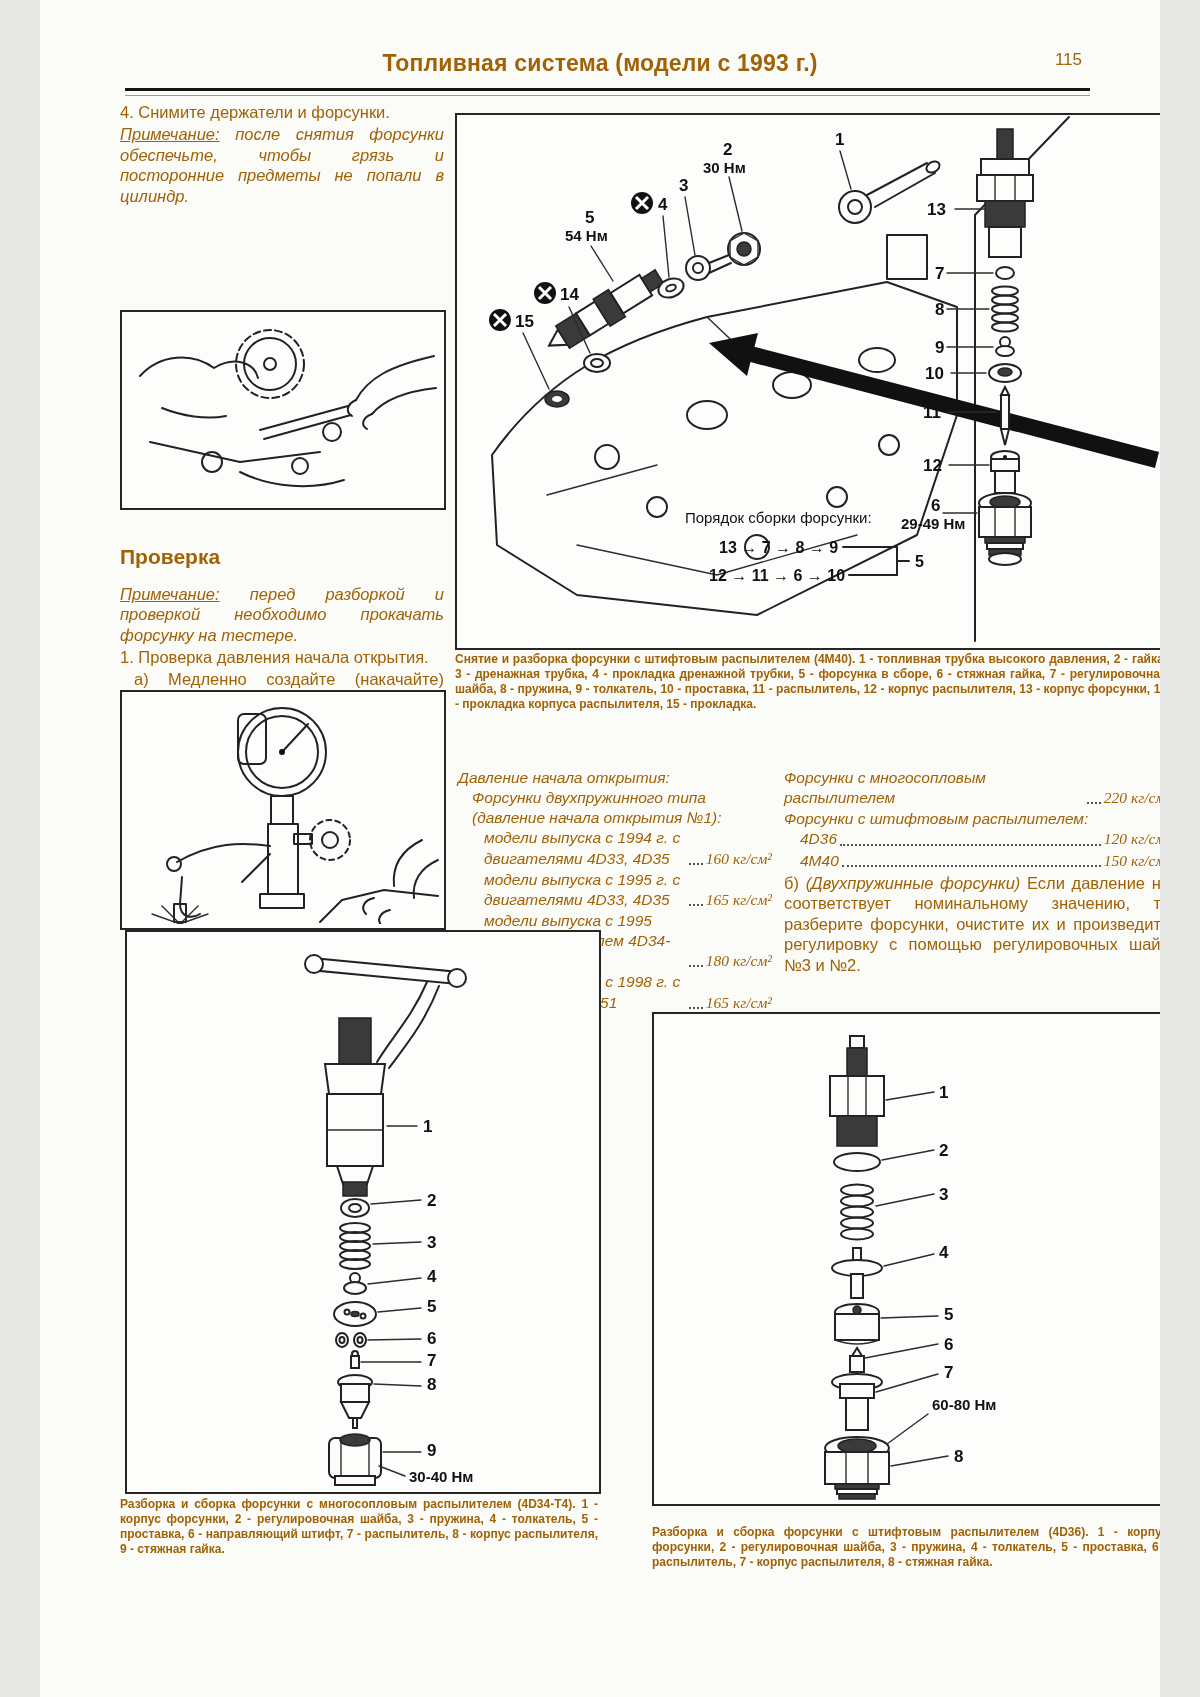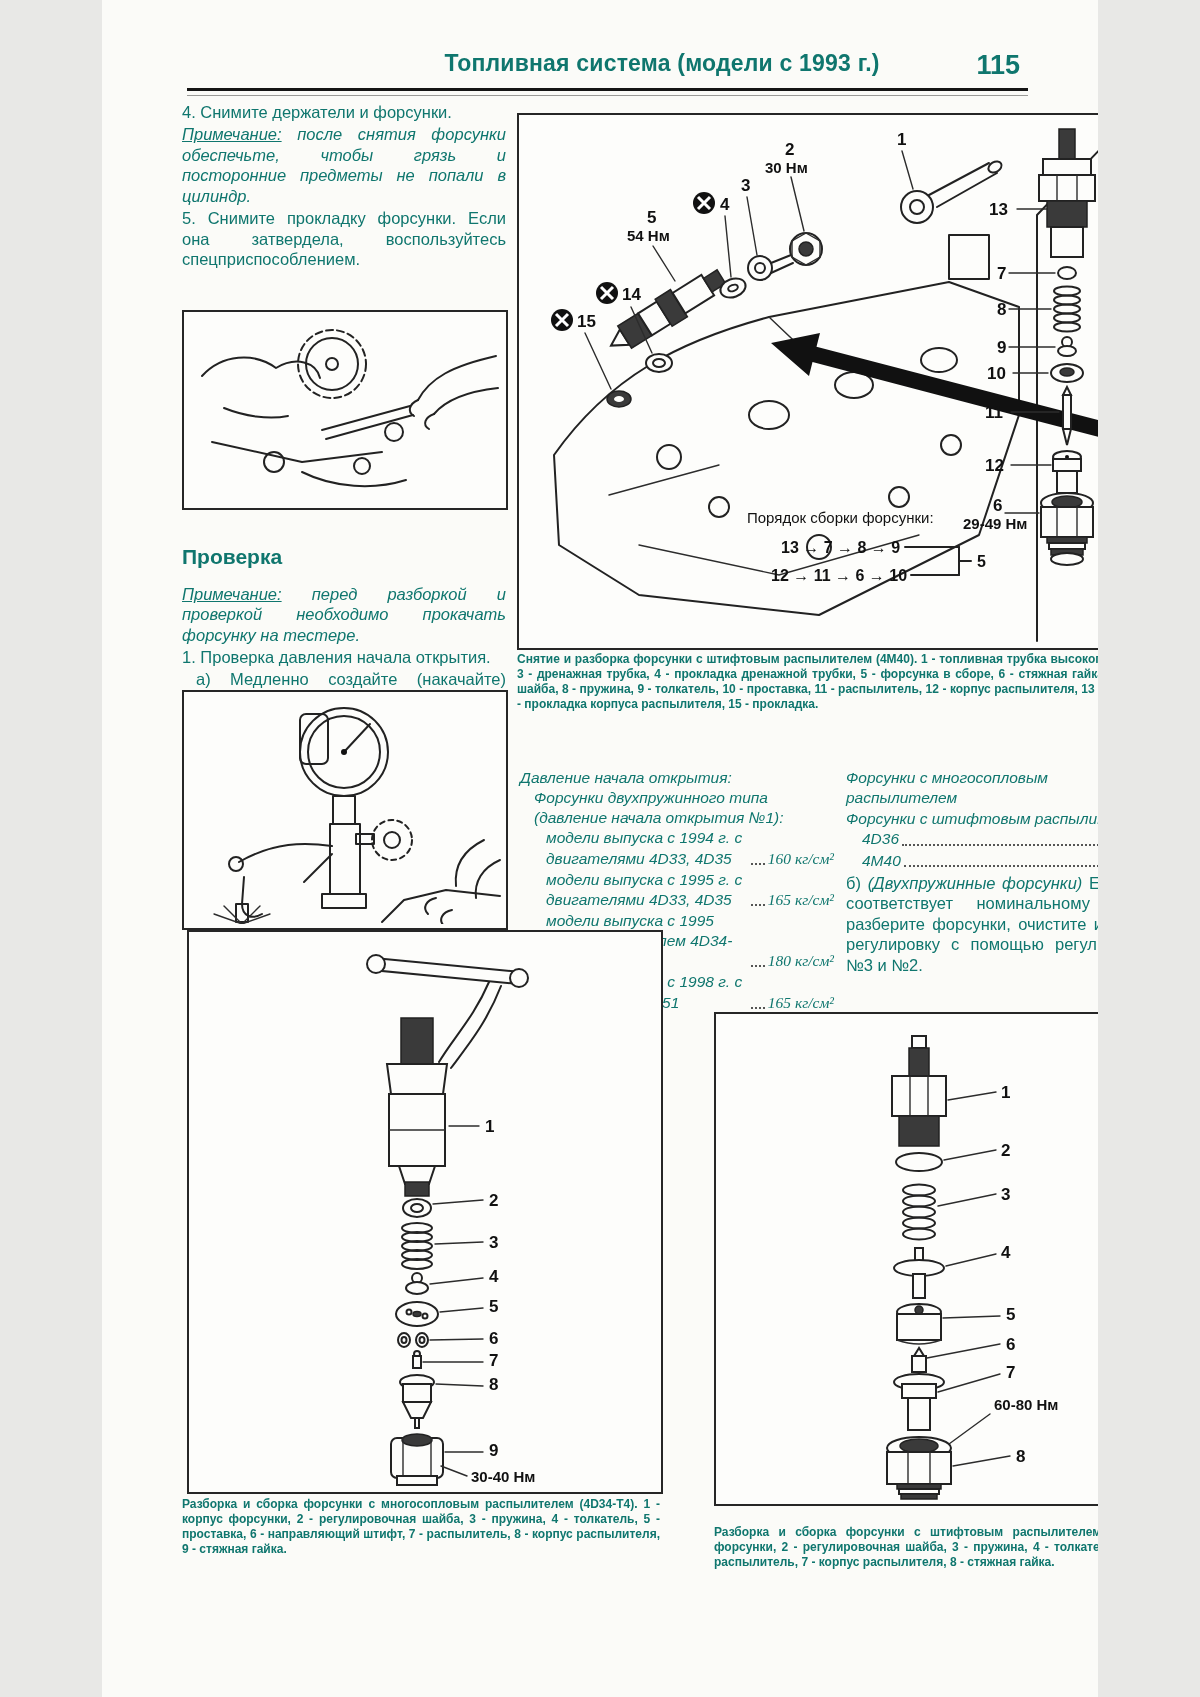--- a/index.html
+++ b/index.html
@@ -1,21 +1,21 @@
 <!DOCTYPE html>
 <html><head>
 <meta charset="utf-8">
 <style>
   html,body{margin:0;padding:0;background:#e8e8e6;}
-  .page{position:relative;width:996px;height:1697px;background:#fbfbf8;margin:0 auto;
-        font-family:"Liberation Sans",sans-serif;color:#0f766e;overflow:hidden;}
+  .page{position:relative;width:1120px;height:1697px;background:#fbfbf8;margin:0 auto;
+        font-family:"Liberation Sans",sans-serif;color:#a16207;overflow:hidden;}
   
   .hdr-title{position:absolute;left:85px;top:50px;width:950px;text-align:center;
              font-size:23px;font-weight:bold;letter-spacing:.2px;}
-  .hdr-page{position:absolute;right:78px;top:50px;font-size:27px;font-weight:bold;}
+  .hdr-page{position:absolute;right:78px;top:50px;font-size:17px;font-weight:normal;}
   .hdr-rule{position:absolute;left:85px;right:70px;top:88px;border-top:3px solid #151515;}
   .hdr-rule2{position:absolute;left:85px;right:70px;top:95px;border-top:1px solid #9a9a98;}
   
   .tcol{font-size:16.5px;line-height:1.24;text-align:justify;}
   .tcol p{margin:0 0 2px 0;}
   .it{font-style:italic;margin-top:14px;}
   .u-it{font-style:italic;text-decoration:underline;}
   .indent{padding-left:14px;}
   .caption{font-size:12px;font-weight:bold;line-height:1.24;text-align:justify;}
   .h2{font-size:21px;font-weight:bold;}
@@ -44,21 +44,20 @@
 <div class="page">
 
   <div class="hdr-title">Топливная система (модели с 1993 г.)</div>
   <div class="hdr-page">115</div>
   <div class="hdr-rule"></div>
   <div class="hdr-rule2"></div>
 
   <div class="tcol" style="position:absolute;left:80px;top:102px;width:324px;">
     <p>4. Снимите держатели и форсунки.</p>
     <p><span class="u-it">Примечание:</span><span class="it"> после снятия форсунки обеспечьте, чтобы грязь и посторонние предметы не попали в цилиндр.</span></p>
-    <p>5. Снимите прокладку форсунки. Если она затвердела, воспользуйтесь спецприспособлением.</p>
   </div>
 
   <div class="figbox" style="left:80px;top:310px;width:322px;height:196px;">
     <svg width="318" height="192" viewBox="0 0 318 192">
       <circle class="ln" cx="148" cy="52" r="34" stroke-dasharray="7,4"></circle>
       <circle class="ln" cx="148" cy="52" r="26"></circle>
       <circle class="ln" cx="148" cy="52" r="6"></circle>
       <path class="ln" d="M312,44 C268,54 246,66 234,88"></path>
       <path class="ln" d="M314,76 C278,80 260,90 250,102"></path>
       <path class="ln" d="M234,88 c-9,4 -11,12 -4,16"></path>

